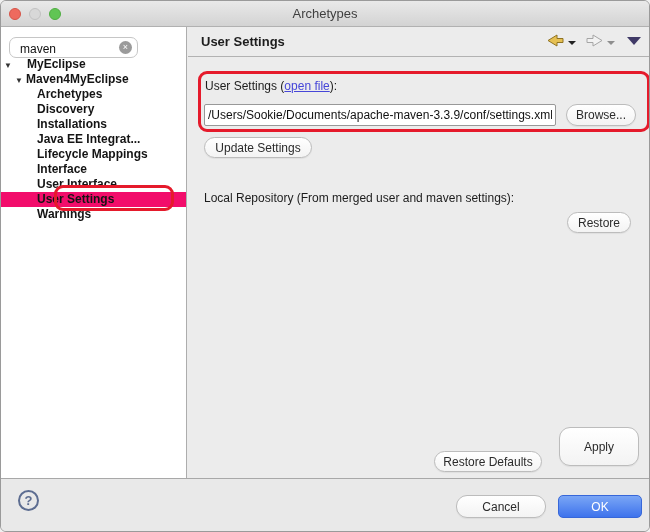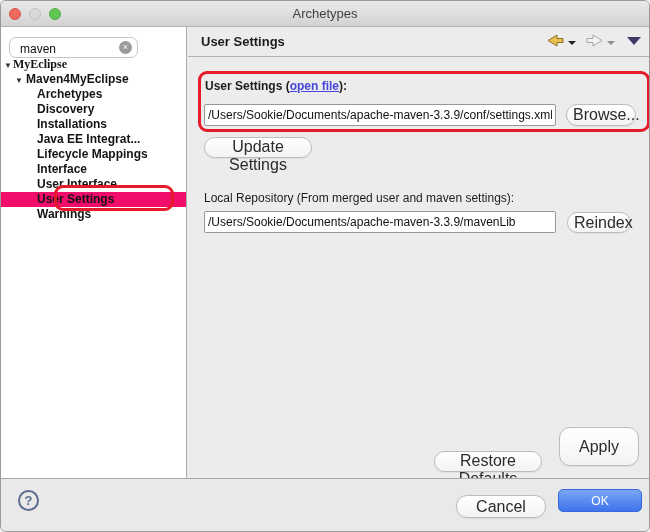--- a/index.html
+++ b/index.html
@@ -50,21 +50,21 @@
     cursor:default;
   }
   .tree{position:absolute;left:0;top:30px;right:0;}
   .tree-row{
     position:relative;height:15px;line-height:15px;
     font-size:12px;font-weight:bold;color:#141414;white-space:nowrap;
   }
   .tree-row .twisty{
     position:absolute;top:1px;font-size:8px;color:#333;font-weight:normal;
   }
-  .lvl0 .twisty{left:3px;} .lvl0 .tlabel{margin-left:12px;font-family:Liberation Serif, serif;}
+  .lvl0 .twisty{left:3px;} .lvl0 .tlabel{margin-left:26px;}
   .lvl1 .twisty{left:14px;} .lvl1 .tlabel{margin-left:25px;}
   .lvl2 .tlabel{margin-left:36px;}
   .tree-row.selected{background:#f20d6b;}
   .annotation{
     position:absolute;border:3px solid #e51a2b;border-radius:9px;
     pointer-events:none;z-index:20;box-sizing:border-box;
   }
   .anno-sidebar{left:53px;top:158px;width:120px;height:26px;}
   
   .main{
@@ -77,35 +77,35 @@
   }
   .main-title{
     position:absolute;left:13px;top:7px;font-size:13px;font-weight:bold;color:#1c1c1c;
   }
   .nav{position:absolute;right:10px;top:7px;display:flex;align-items:center;gap:4px;}
   .caret{width:0;height:0;border-left:4px solid transparent;border-right:4px solid transparent;border-top:4px solid #222;margin-top:4px;}
   .caret.dim{border-top-color:#8e8e8e;}
   .menu-tri{width:0;height:0;border-left:7px solid transparent;border-right:7px solid transparent;border-top:8px solid #403a67;margin-left:8px;}
   .anno-form{left:10px;top:44px;width:452px;height:61px;}
   .form-label{position:absolute;font-size:12px;color:#1c1c1c;}
-  .lbl-user{left:17px;top:52px;font-weight:bold;}
+  .lbl-user{left:17px;top:52px;}
   .lbl-repo{left:16px;top:164px;}
   a.openfile{color:#4646d8;text-decoration:underline;cursor:pointer;}
   .txt{
     position:absolute;left:16px;width:352px;height:22px;box-sizing:border-box;
     background:#fff;border:1px solid #989898;border-radius:2px;
     font-size:12px;color:#111;padding:0 3px;font-family:inherit;outline:none;
   }
   .txt.settings{top:77px;}
   .txt.repo{top:184px;}
   .btn{
     position:absolute;height:22px;box-sizing:border-box;
     background:linear-gradient(#ffffff,#f3f3f3);
     border:1px solid #bcbcbc;border-radius:11px;
-    font-size:16px;color:#2b2b2b;text-align:center;
+    font-size:12px;color:#2b2b2b;text-align:center;
     font-family:inherit;cursor:default;padding:0 6px;
     box-shadow:0 1px 1px rgba(0,0,0,0.06);
   }
   .btn-browse{left:378px;top:77px;width:70px;}
   .btn-update{left:16px;top:110px;width:108px;height:21px;}
   .btn-reindex{left:379px;top:185px;width:64px;height:21px;}
   .btn-restore{left:246px;top:424px;width:108px;height:21px;}
   .btn-apply{left:371px;top:400px;width:80px;height:39px;}
   
   .footer{
@@ -113,21 +113,21 @@
     background:#e9e9e9;border-top:1px solid #a8a8a8;
   }
   .help-btn{
     position:absolute;left:17px;top:11px;width:21px;height:21px;border-radius:50%;
     border:2px solid #5d6d91;color:#5d6d91;box-sizing:border-box;
     font-size:13px;font-weight:bold;line-height:17px;text-align:center;
     background:transparent;
   }
   .btn-cancel{left:455px;top:16px;width:90px;height:23px;position:absolute;}
   .btn-ok{
-    position:absolute;left:557px;top:10px;width:84px;height:23px;box-sizing:border-box;
+    position:absolute;left:557px;top:16px;width:84px;height:23px;box-sizing:border-box;
     background:linear-gradient(#7aa6f6,#3e73ec);
     border:1px solid #3767d9;border-radius:5px;
     color:#fff;font-size:12px;font-family:inherit;text-align:center;
   }
 </style>
 </head>
 <body>
 
 <div class="window">
 
@@ -202,22 +202,21 @@
     </div>
 
     <div class="form-label lbl-user">
       <span>User Settings (</span><a class="openfile">open file</a><span>):</span>
     </div>
     <input class="txt settings" type="text" value="/Users/Sookie/Documents/apache-maven-3.3.9/conf/settings.xml" style="">
     <button class="btn btn-browse">Browse...</button>
     <button class="btn btn-update">Update Settings</button>
 
     <div class="form-label lbl-repo">Local Repository (From merged user and maven settings):</div>
-    <input class="txt repo" type="text" value="/Users/Sookie/Documents/apache-maven-3.3.9/mavenLib" style="">
-    <button class="btn btn-reindex">Reindex</button>
+    <button class="btn btn-reindex">Restore</button>
 
     <button class="btn btn-restore">Restore Defaults</button>
     <button class="btn btn-apply">Apply</button>
 
     <div class="annotation anno-form"></div>
   </div>
 
   <div class="footer">
     <div class="help-btn">?</div>
     <button class="btn btn-cancel">Cancel</button>

